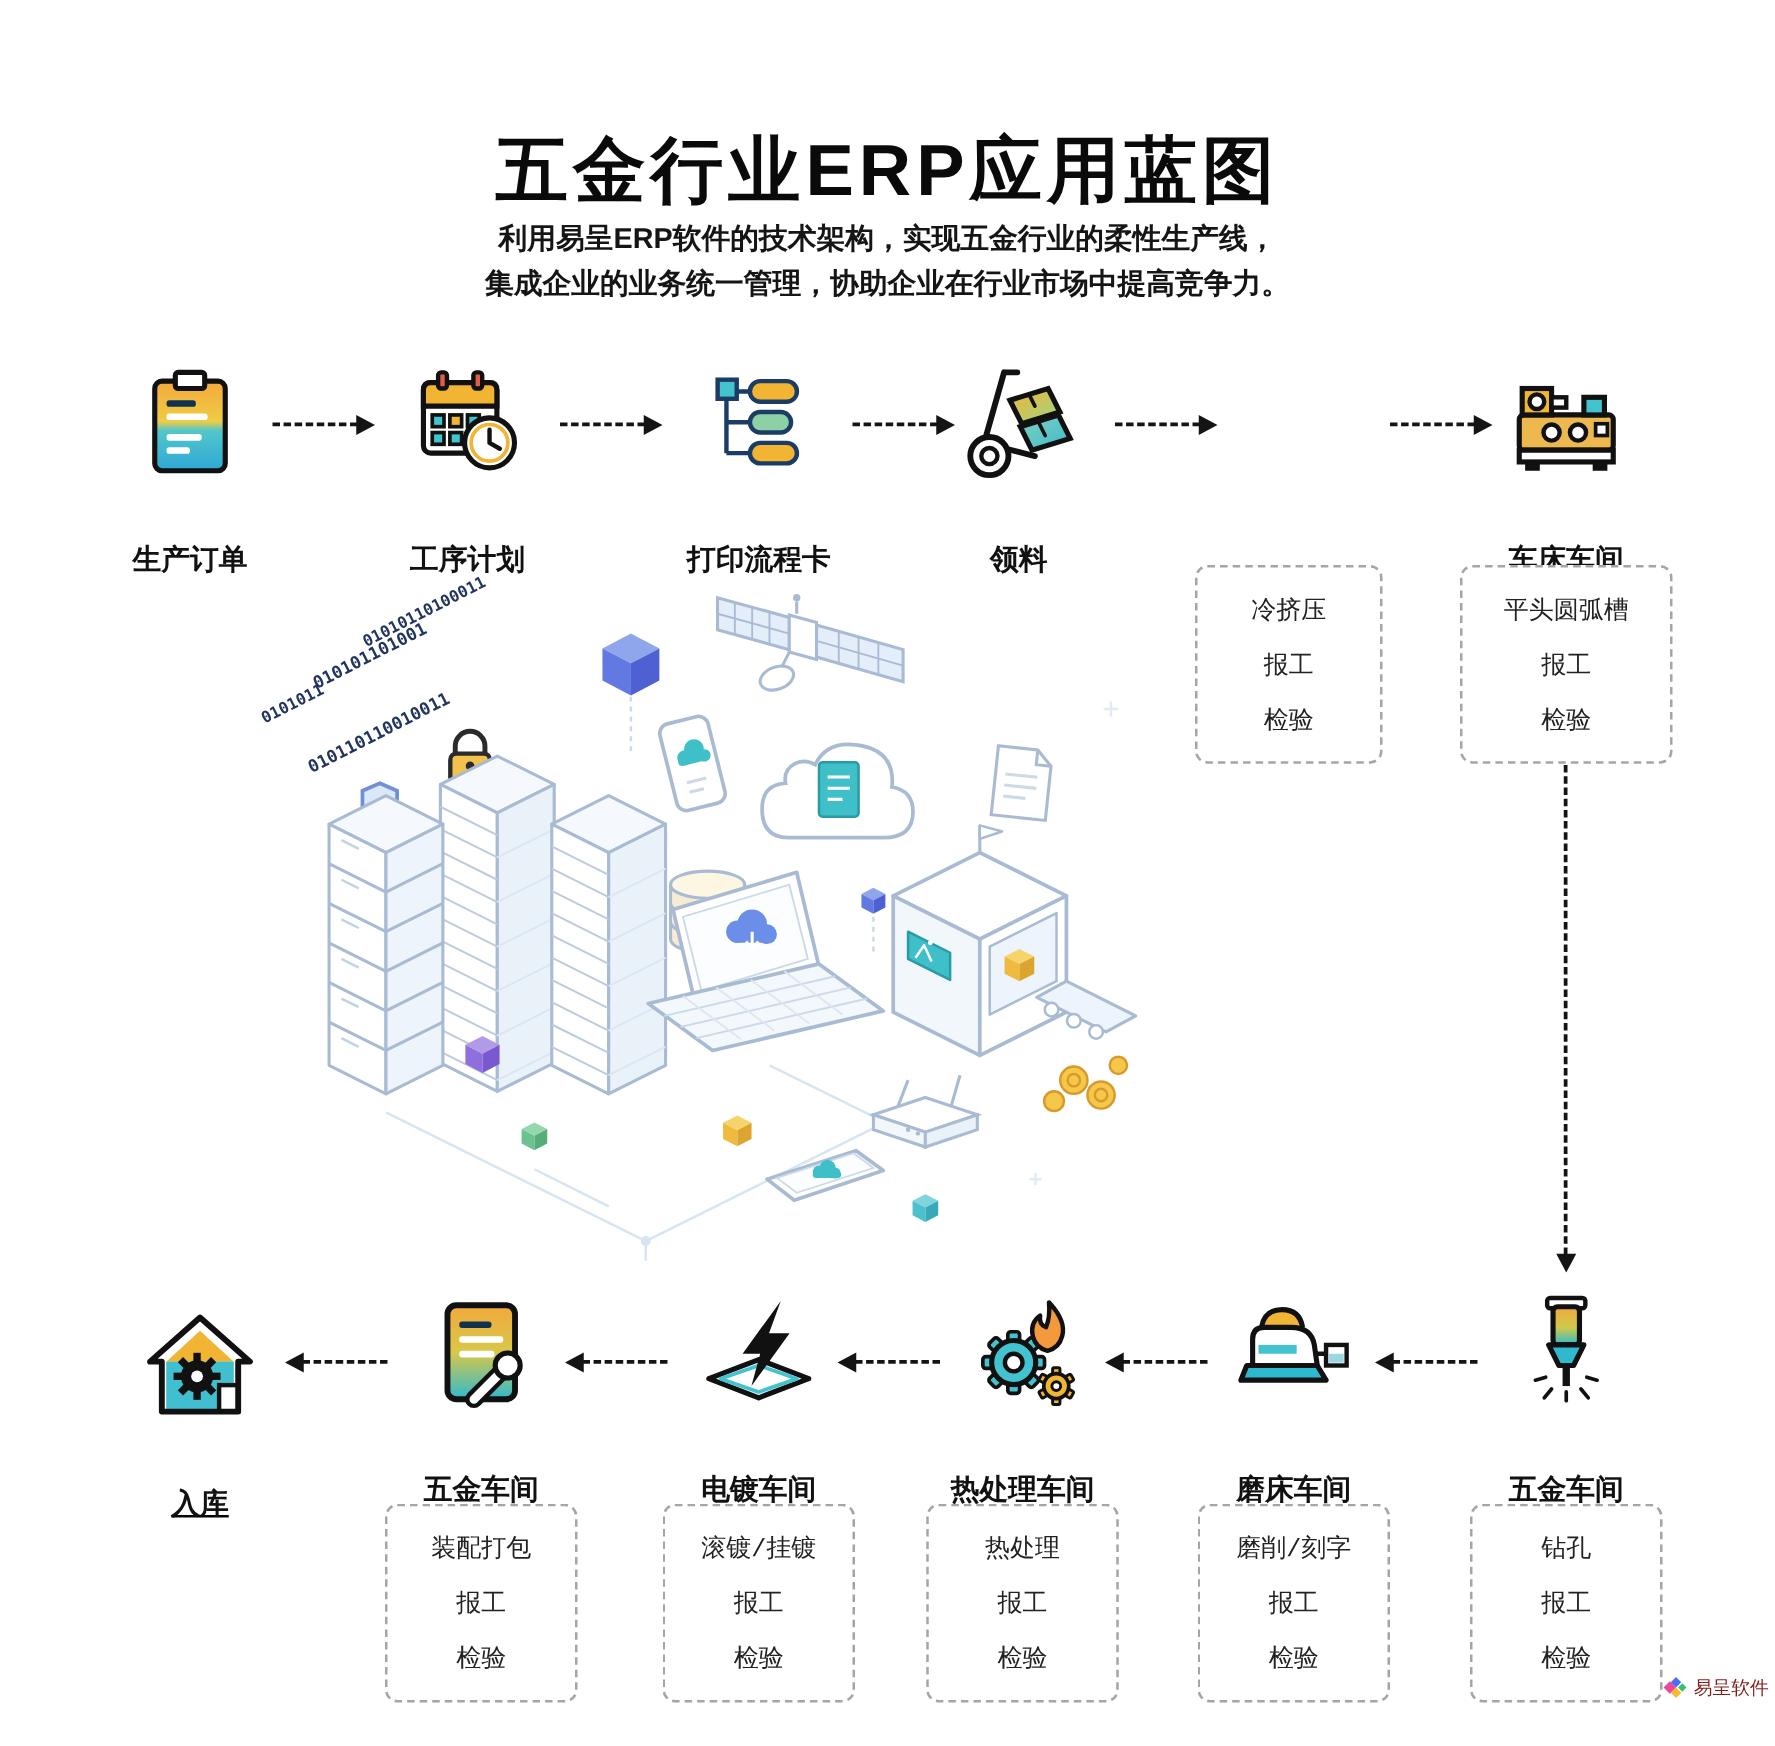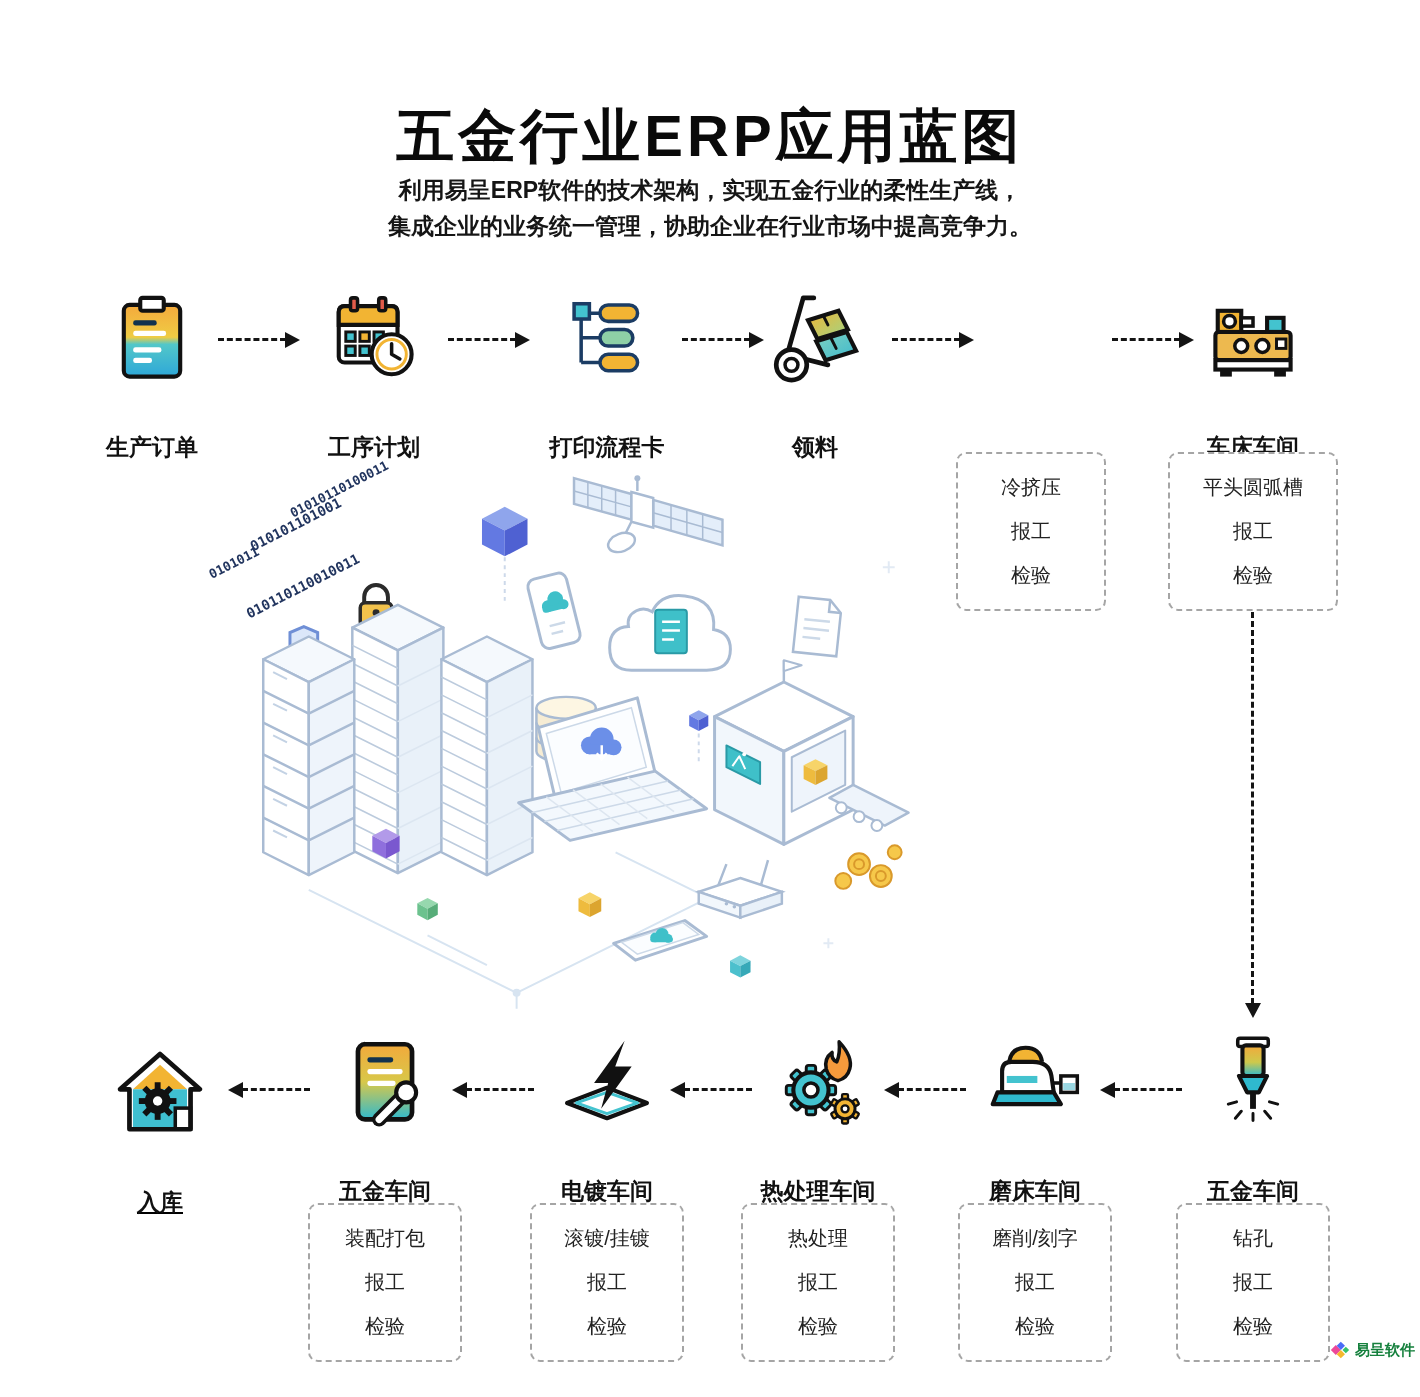--- a/index.html
+++ b/index.html
@@ -11,38 +11,38 @@
            font-size:58px; font-weight:800; color:#0a0a0a; letter-spacing:4px; }
   .subtitle { position:absolute; left:0; right:0; top:172px; text-align:center;
               font-size:23px; font-weight:700; color:#151515; line-height:36px; }
 
   .flow-node { position:absolute; width:200px; display:flex; flex-direction:column; align-items:center;gap:38px; }
   .flow-node .icon { width:94px; height:94px; display:block; }
   .flow-node .label { margin-top:8px; font-size:23px; font-weight:700; color:#111; white-space:nowrap; }
 
   .sub-box { position:absolute; border:2px dashed #a5a5a5; border-radius:10px;
              display:flex; flex-direction:column; align-items:center; justify-content:center;
-             gap:17px; padding:20px 8px; background:#fff; }
+             gap:17px; padding:20px 8px; background:#fff;font-family:Liberation Mono, monospace; }
   .sub-box .line { font-size:20px; color:#222; white-space:nowrap; }
 
   .h-arrow { position:absolute; height:0; border-top:3px dashed #141414; }
   .h-arrow::after { content:''; position:absolute; top:-9px; width:0; height:0;
                     border-top:8px solid transparent; border-bottom:8px solid transparent; }
   .h-arrow.dir-right::after { right:-14px; border-left:15px solid #141414; }
   .h-arrow.dir-left::after  { left:-14px;  border-right:15px solid #141414; }
 
   .v-arrow { position:absolute; width:0; border-left:3px dashed #141414; }
   .v-arrow::after { content:''; position:absolute; left:-9px; bottom:-14px; width:0; height:0;
                     border-left:8px solid transparent; border-right:8px solid transparent;
                     border-top:15px solid #141414; }
 
   .illustration { position:absolute; left:190px; top:448px; width:772px; height:570px; }
 
   .logo { position:absolute; left:1330px; top:1340px; display:flex; align-items:center; gap:5px; }
-  .logo-text { font-size:15px; font-weight:700; color:#15803d; white-space:nowrap; }
+  .logo-text { font-size:15px; font-weight:400; color:#7f1d1d; white-space:nowrap; }
 </style>
 </head>
 <body>
 
 <div class="page">
 
   <h1 class="title">五金行业ERP应用蓝图</h1>
   <div class="subtitle">
     <div>利用易呈ERP软件的技术架构，实现五金行业的柔性生产线，</div>
     <div>集成企业的业务统一管理，协助企业在行业市场中提高竞争力。</div>

